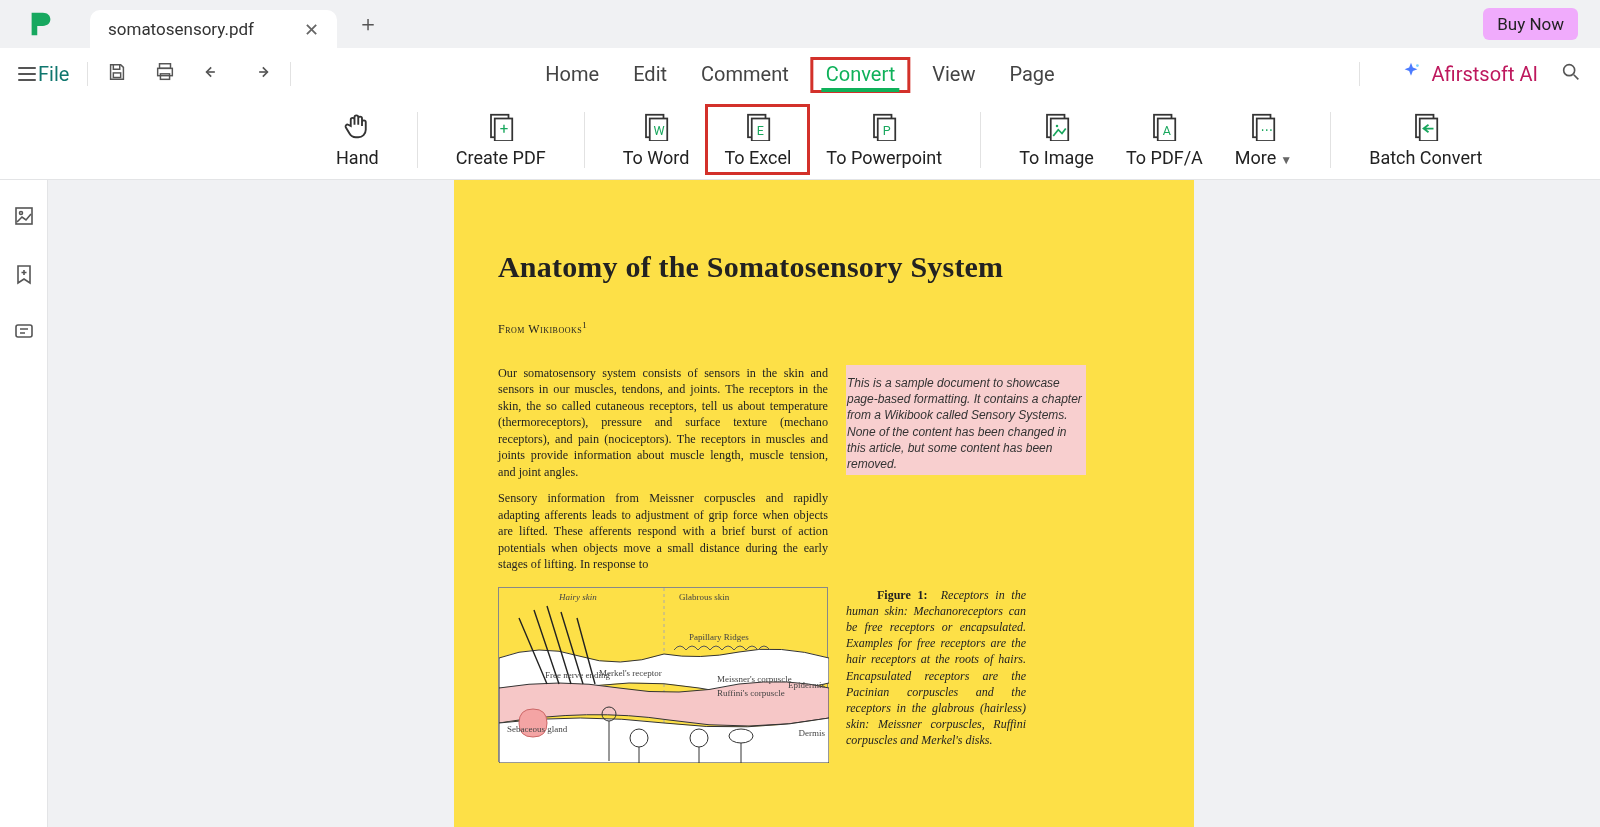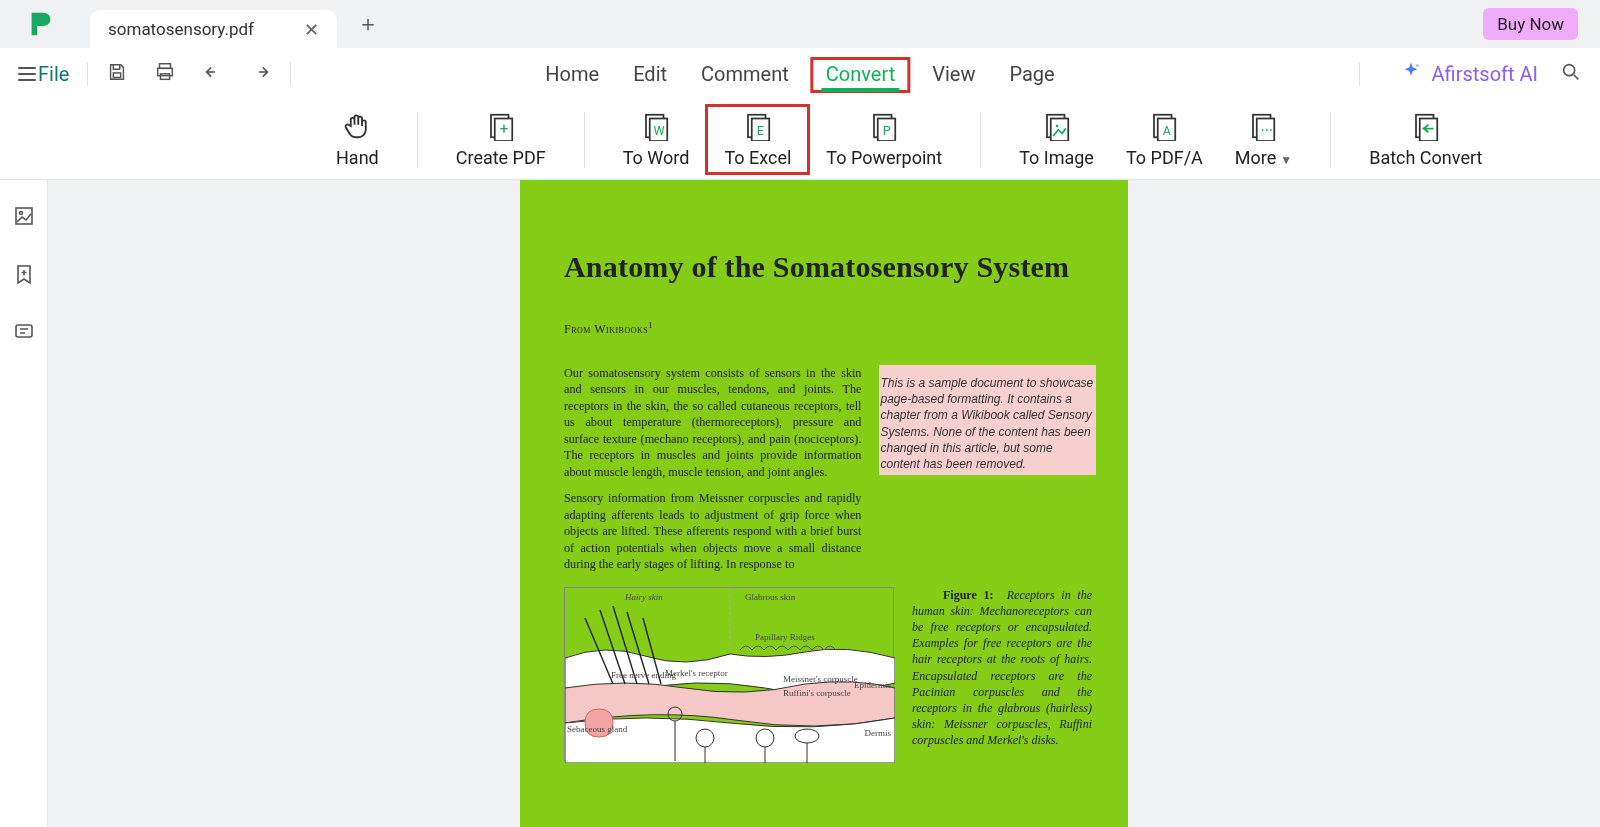--- a/index.html
+++ b/index.html
@@ -78,21 +78,21 @@
   }
   .convert-frame {
     border: 3px solid #d3312a;
     padding: 2px 12px 4px 12px;
     margin: -4px -12px -6px -12px;
     position: relative;
   }
   .convert-frame::after{
     content:""; position:absolute; left:8px; right:8px; bottom:-2px; height:4px; background:#0fb15a;
   }
-  .right-menu { margin-left: auto; display: flex; align-items: center; gap: 22px; font-size: 20px; color: #8b5cf6; }
+  .right-menu { margin-left: auto; display: flex; align-items: center; gap: 22px; font-size: 20px; color: #be185d; }
   .ai-item { display:flex; align-items:center; gap:10px; }
   
   .ribbon {
     height: 80px;
     background: #fff;
     border-bottom: 1px solid #e3e4e6;
     display: flex;
     align-items: center;
     padding: 0 40px 0 320px;
     gap: 0;
@@ -114,22 +114,22 @@
     background:#fff;
     border-right:1px solid #e3e4e6;
     display:flex; flex-direction:column; align-items:center; gap:30px; padding-top:24px;
     color:#555;
   }
   .leftrail svg { width:24px; height:24px; }
   .canvas {
     flex:1; display:flex; justify-content:center; overflow:hidden; position:relative;
   }
   .page {
-    width: 608px;
-    background:#84cc16;
+    width: 740px;
+    background:#fde047;
     margin-top:0;
     height:100%;
     padding: 70px 32px 0 44px;
     font-family: Georgia, "Times New Roman", serif;
     color:#222;
     position:relative;
   }
   .doc-title { font-size: 30px; font-weight:600; margin-bottom: 36px; letter-spacing:.2px;}
   .byline { font-size:12px; font-variant: small-caps; letter-spacing:.5px; margin-bottom:28px; }
   .byline sup{font-size:9px;}
@@ -377,21 +377,21 @@
             <path d="M110 133 v40 M140 159 v16 M200 159 v16 M242 155 v20" stroke="#333"></path>
 
             <path d="M20 135 q0 -14 14 -14 q14 0 14 14 q0 14 -14 14 q-14 0 -14 -14" fill="#f4a4a4" stroke="#c66"></path>
           </svg>
           <span class="lab" style="left:60px; top:4px;font-style:italic;">Hairy skin</span>
           <span class="lab" style="left:180px; top:4px;">Glabrous skin</span>
           <span class="lab" style="right:2px; top:92px;">Epidermis</span>
           <span class="lab" style="right:2px; top:140px;">Dermis</span>
           <span class="lab" style="left:190px; top:44px;">Papillary Ridges</span>
           <span class="lab" style="left:46px; top:82px;">Free nerve ending</span>
-          <span class="lab" style="left:2px; top:136px;">Sebaceous gland</span>
+          <span class="lab" style="left:8px; top:136px;">Sebaceous gland</span>
           <span class="lab" style="left:100px; top:80px;">Merkel's receptor</span>
           <span class="lab" style="left:218px; top:86px;">Meissner's corpuscle</span>
           <span class="lab" style="left:218px; top:100px;">Ruffini's corpuscle</span>
         </div>
         <div class="fig-caption">
           <span class="lead">Figure 1:</span>
           &nbsp;<span>Receptors in the human skin: Mechanoreceptors can be free receptors or encapsulated. Examples for free receptors are the hair receptors at the roots of hairs. Encapsulated receptors are the Pacinian corpuscles and the receptors in the glabrous (hairless) skin: Meissner corpuscles, Ruffini corpuscles and Merkel's disks.</span>
         </div>
       </div>
     </div>

